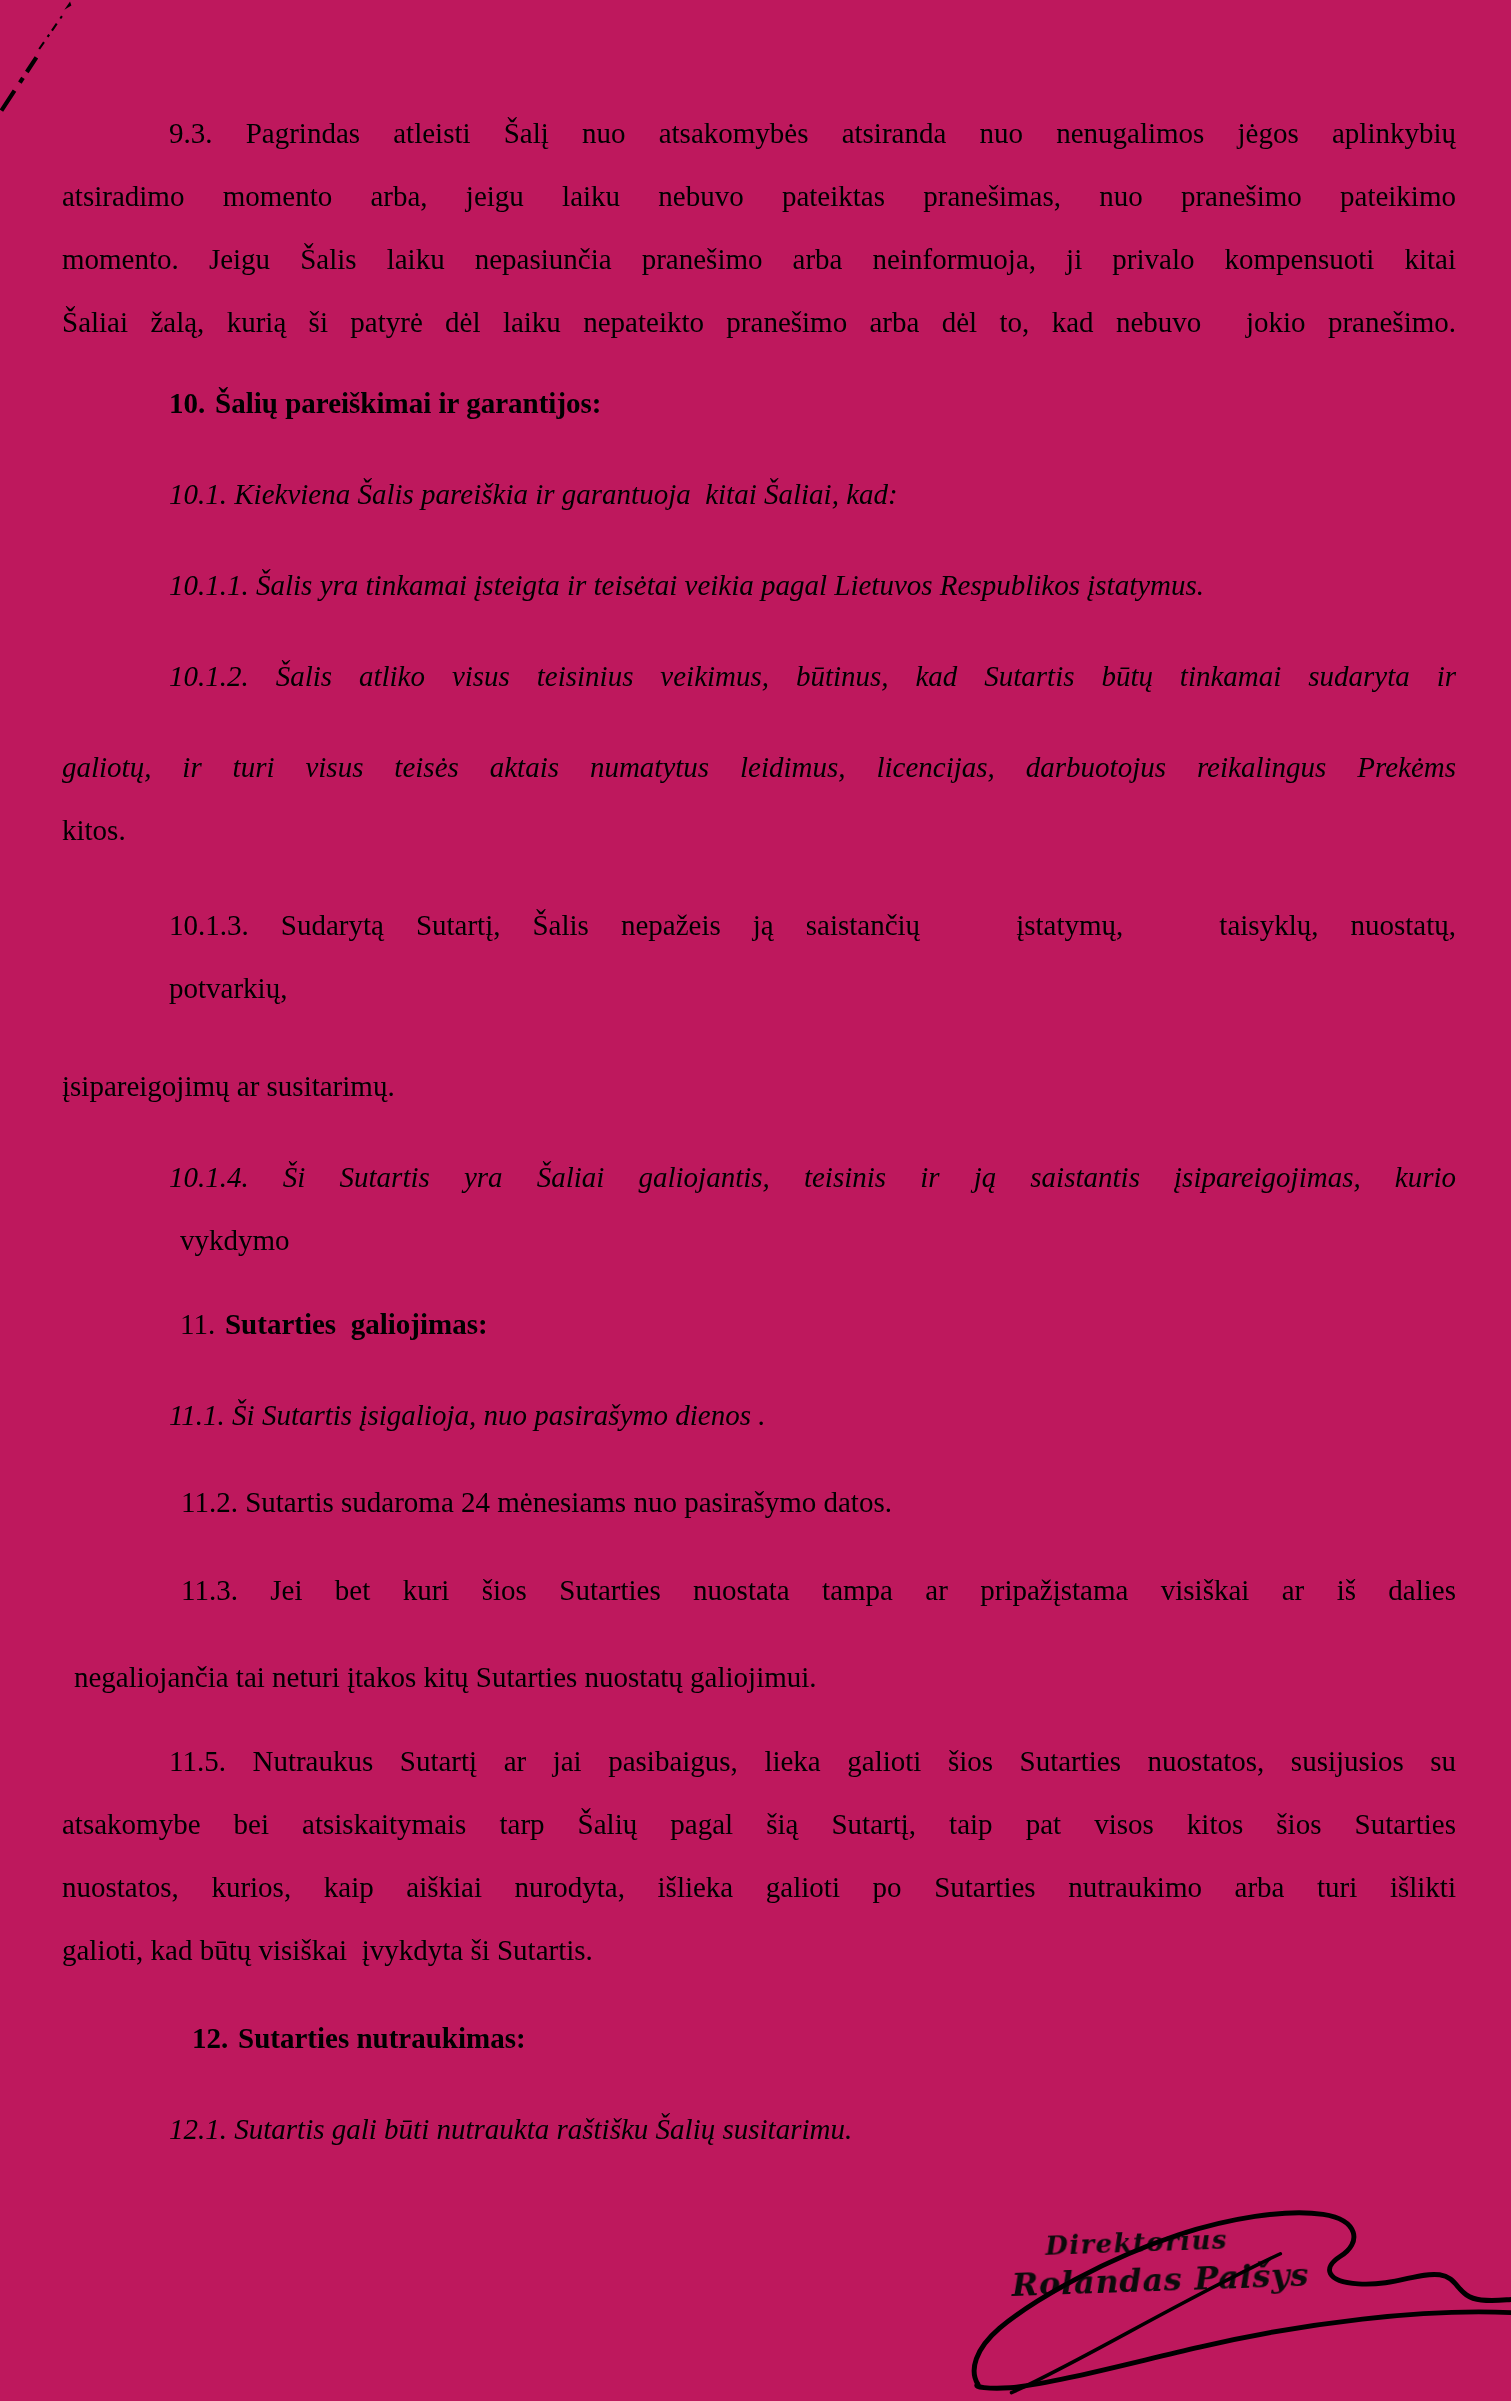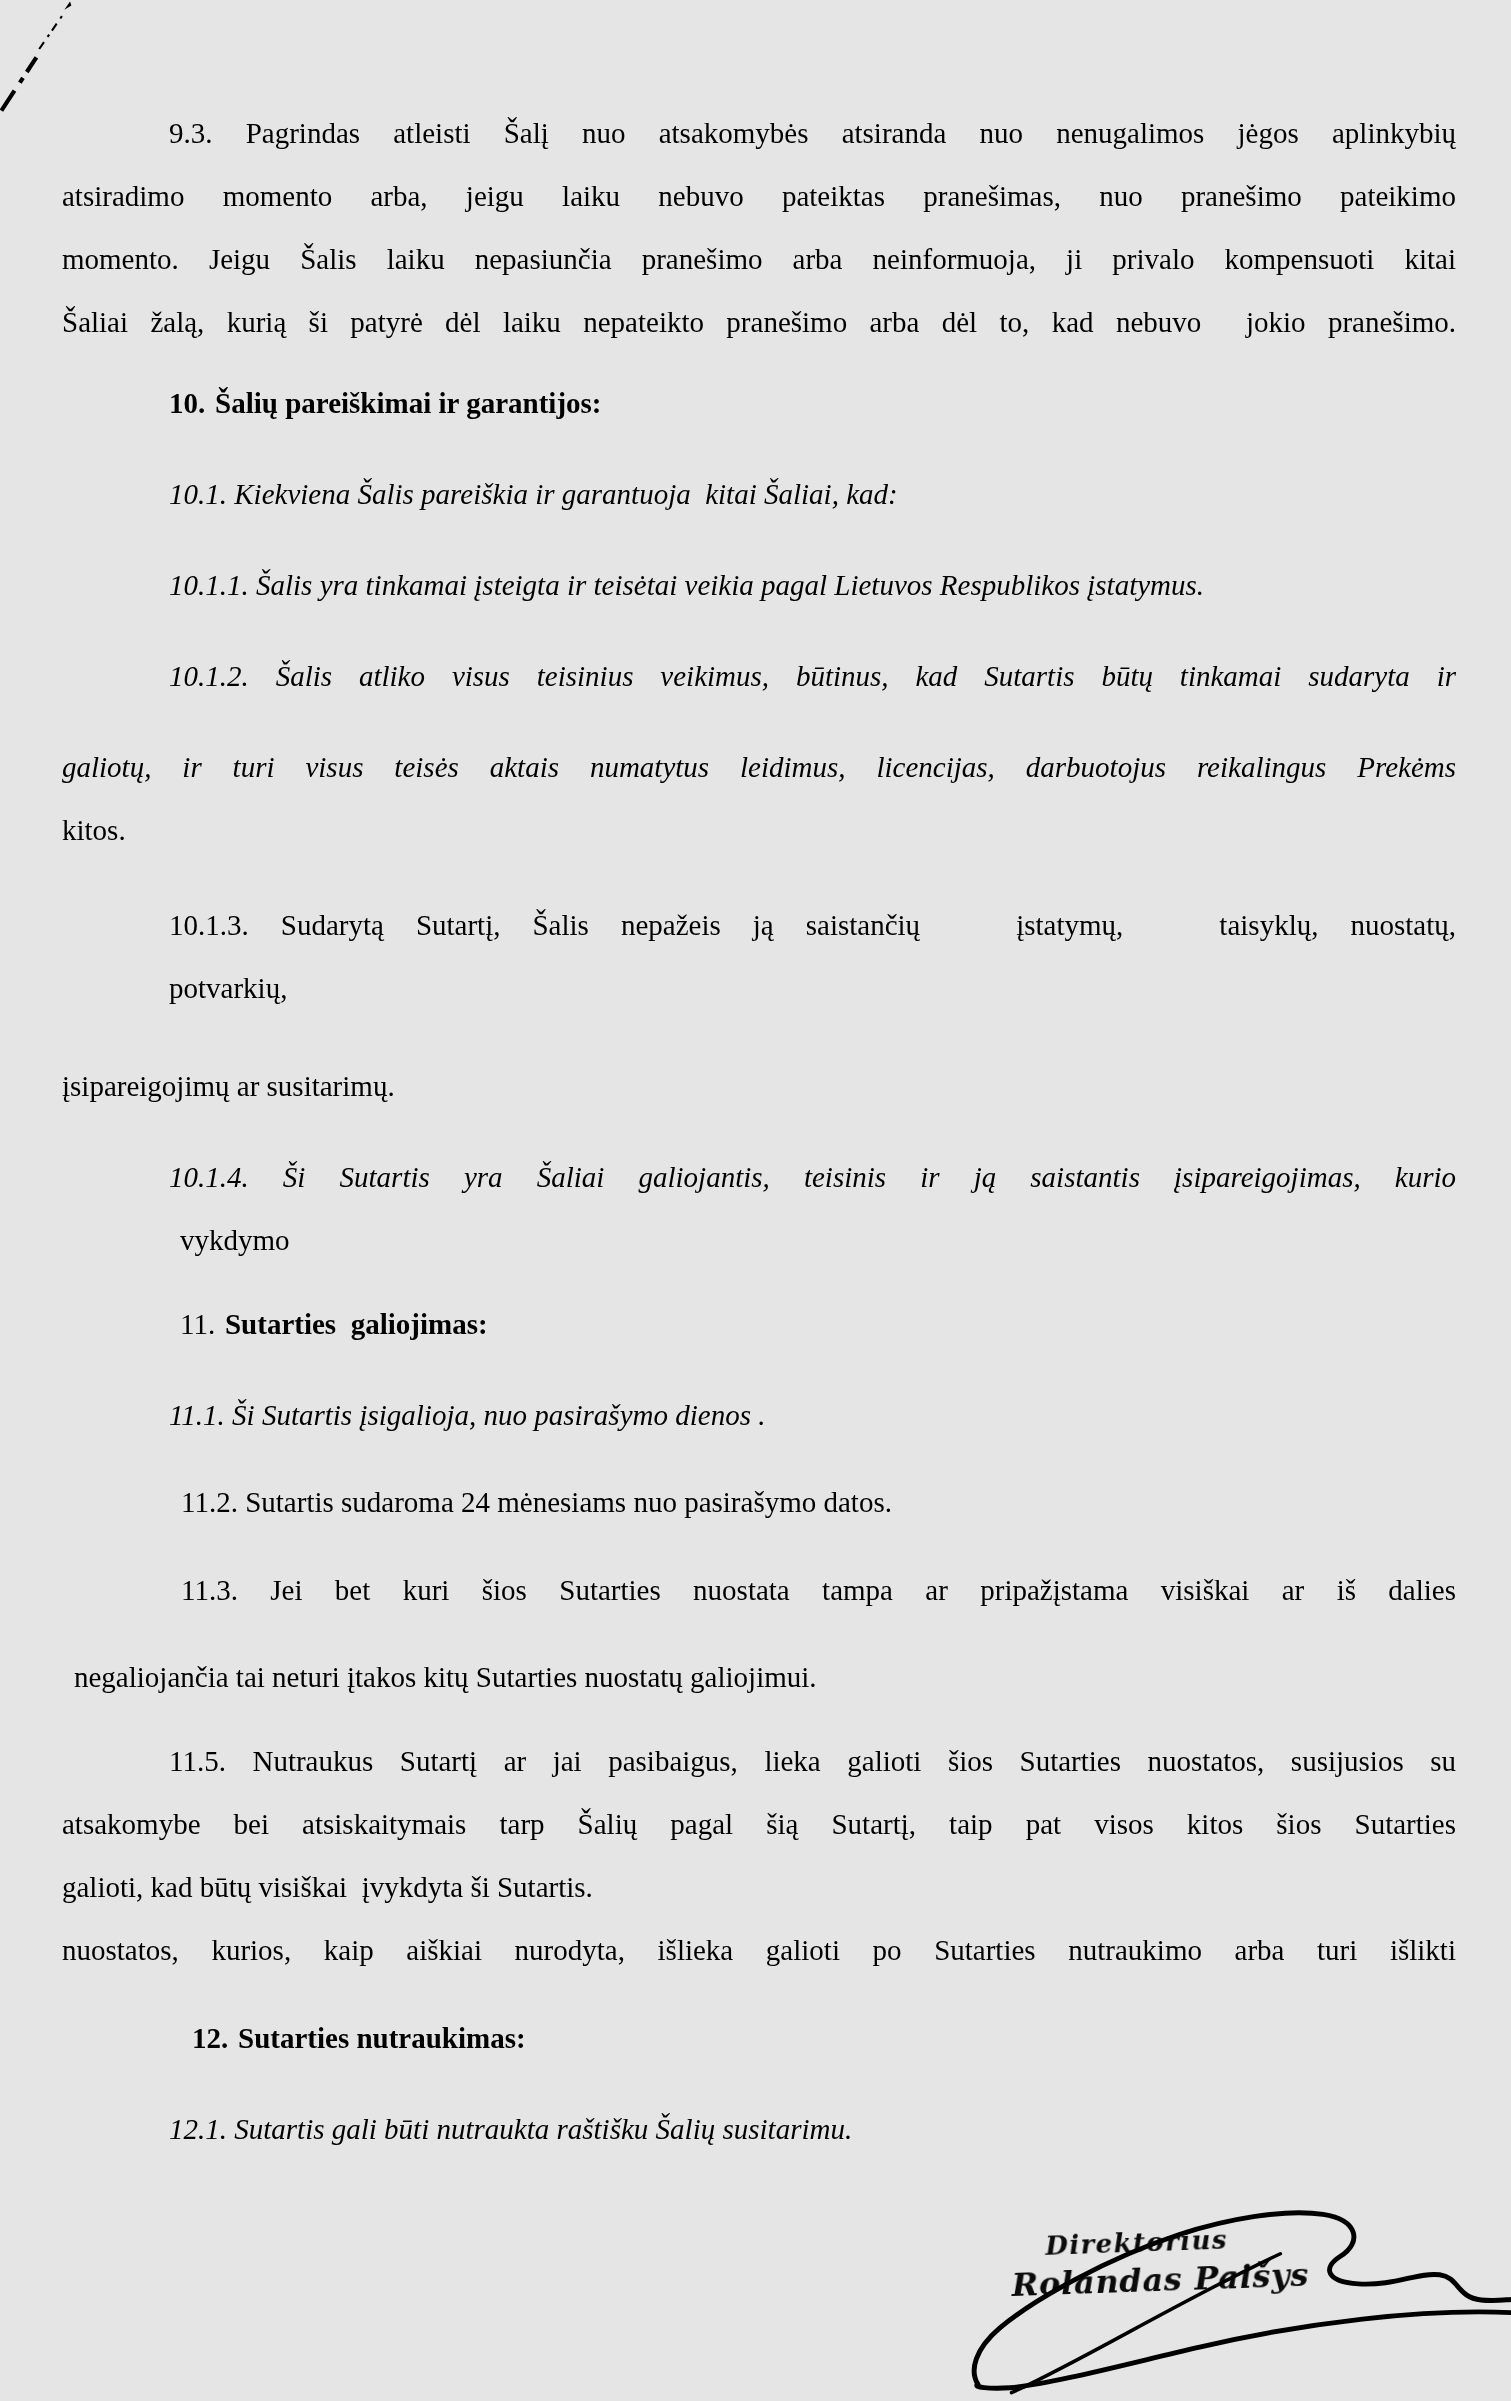--- a/index.html
+++ b/index.html
@@ -1,19 +1,19 @@
 <!DOCTYPE html>
 <html style="font-size:11.2px"><head>
 <meta charset="utf-8">
 <style>
   html,body{margin:0;padding:0;background:#777;}
   .page{
     position:relative;
     width:1512px;height:2401px;
-    background:#e5e5e5;
+    background:#be185d;
     font-family:"Liberation Serif", "DejaVu Serif", serif;
     font-size:29px;
     color:#000;
     overflow:hidden;
   }
   .content{
     position:absolute;
     left:62px; top:0;
     width:1394px;
   }
@@ -118,22 +118,22 @@
     <div class="ln left ind mt35">11.2. Sutartis sudaroma 24 mėnesiams nuo pasirašymo datos.</div>
 
     <div>
       <div class="ln ind mt35">11.3. Jei bet kuri šios Sutarties nuostata tampa ar pripažįstama visiškai ar iš dalies</div>
       <div class="ln left mt35">negaliojančia tai neturi įtakos kitų Sutarties nuostatų galiojimui.</div>
     </div>
 
     <div>
       <div class="ln ind mt30">11.5. Nutraukus Sutartį ar jai pasibaigus, lieka galioti šios Sutarties nuostatos, susijusios su</div>
       <div class="ln">atsakomybe bei atsiskaitymais tarp Šalių pagal šią Sutartį, taip pat visos kitos šios Sutarties</div>
+      <div class="ln">nuostatos, kurios, kaip aiškiai nurodyta, išlieka galioti po Sutarties nutraukimo arba turi išlikti</div>
       <div class="ln left">galioti, kad būtų visiškai &nbsp;įvykdyta ši Sutartis.</div>
-      <div class="ln">nuostatos, kurios, kaip aiškiai nurodyta, išlieka galioti po Sutarties nutraukimo arba turi išlikti</div>
     </div>
 
     <div class="ln left ind2 bold mt35">
       <span>12.</span><span class="hlabel">Sutarties nutraukimas:</span>
     </div>
 
     <div class="ln left ind mt40">12.1. Sutartis gali būti nutraukta raštišku Šalių susitarimu.</div>
 
   </div>
 

